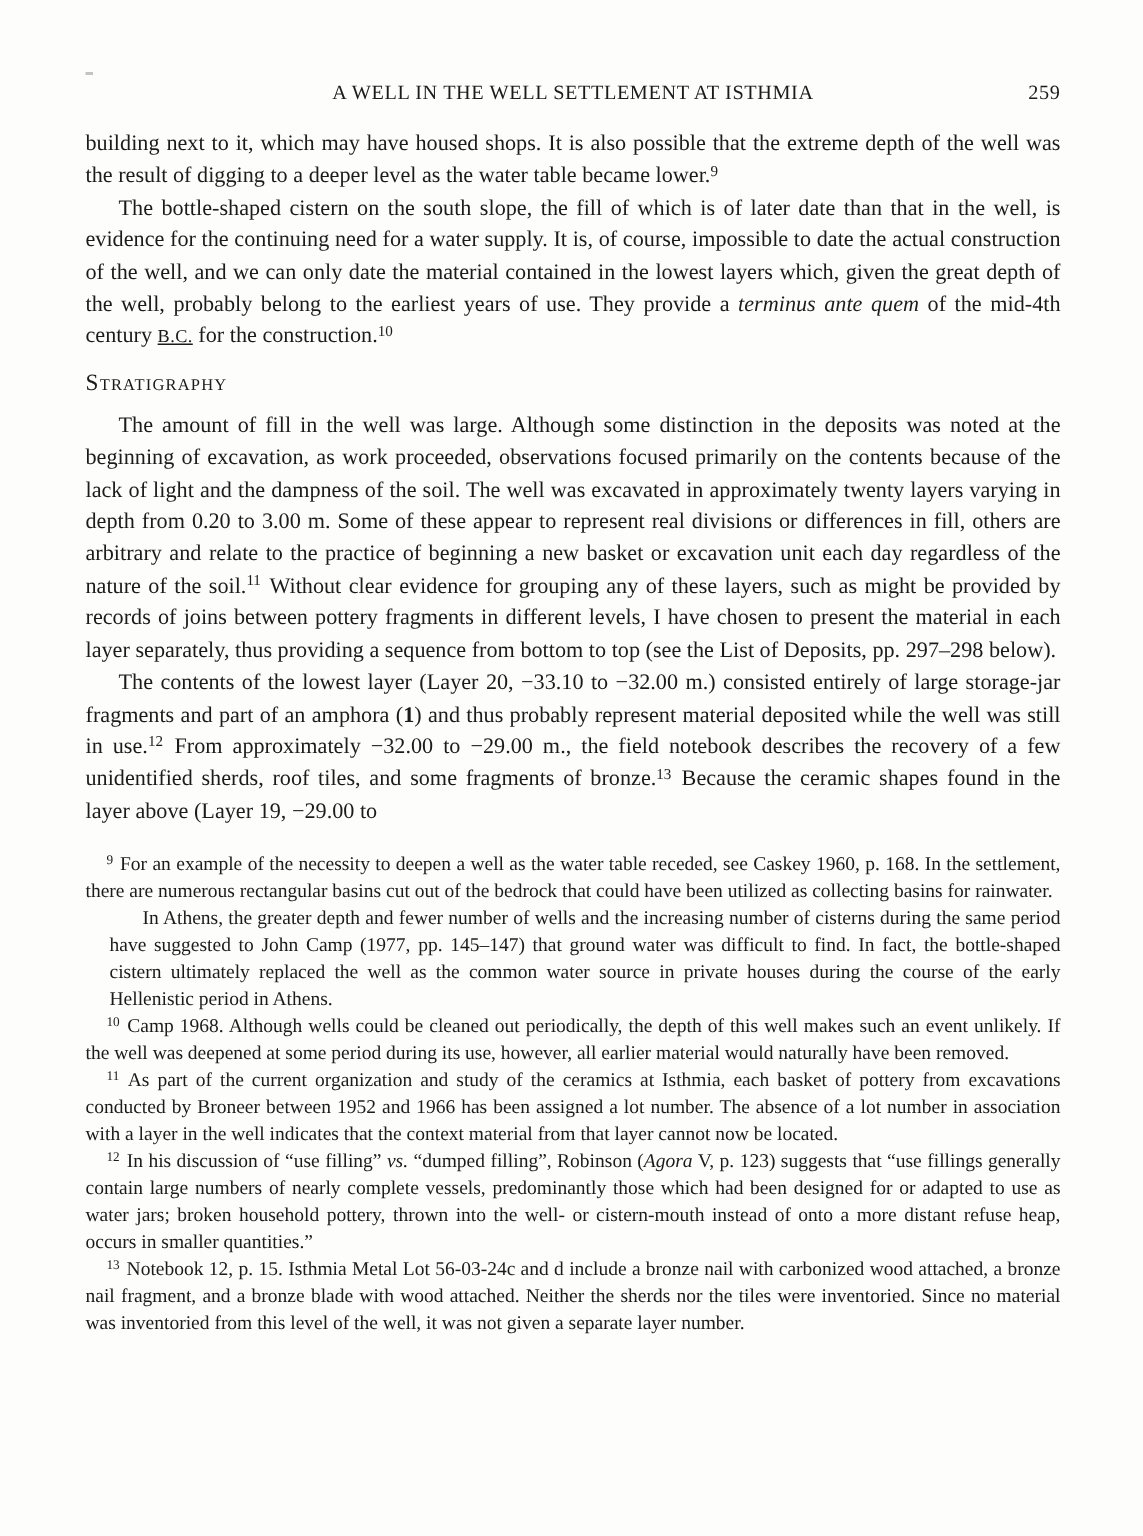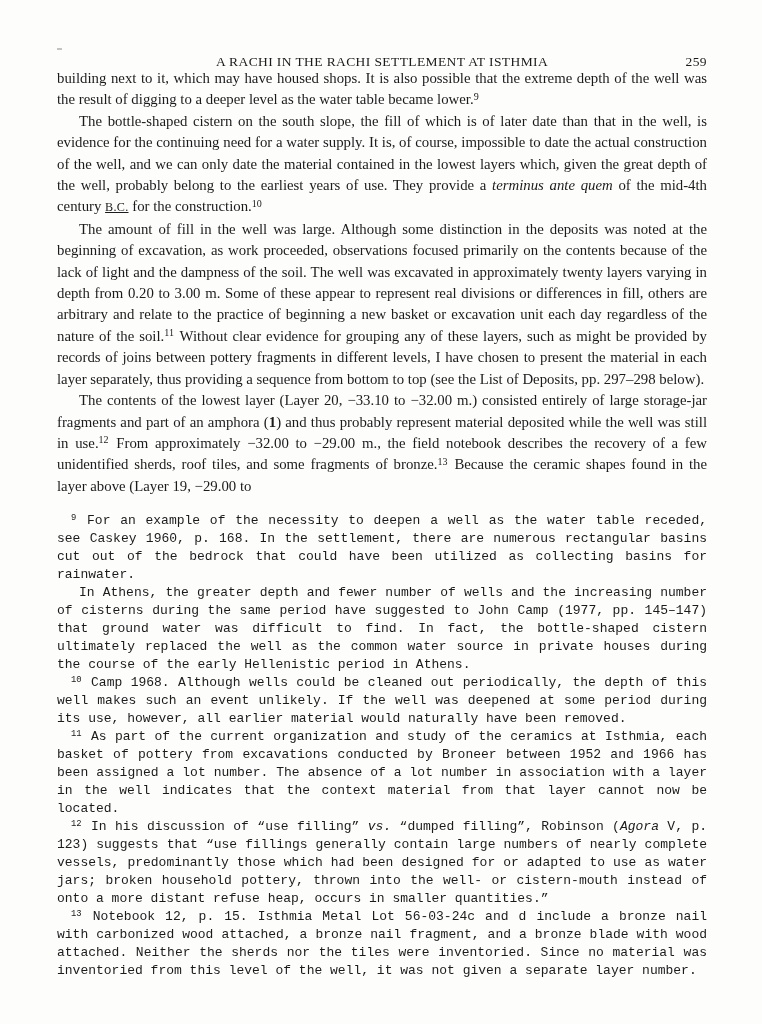--- a/index.html
+++ b/index.html
@@ -37,21 +37,21 @@
     position: absolute;
     left: 0;
     top: -6px;
     width: 5px;
     height: 2px;
     background: #a9a9a9;
     opacity: 0.7;
   }
   .content {
     position: absolute;
-    top: 68px;
+    top: 86px;
     left: 57px;
     width: 650px;
   }
   .bodytext p {
     margin: 0;
     font-size: 14.8px;
     line-height: 21.4px;
     text-align: justify;
     text-indent: 22px;
   }
@@ -66,51 +66,51 @@
   }
   .footnotes {
     margin-top: 15px;
   }
   .footnotes p {
     margin: 0;
     font-size: 13px;
     line-height: 18px;
     text-align: justify;
     text-indent: 14px;
-    font-family: Liberation Mono, monospace;
   }
-  .footnotes p.fncont { text-indent: 22px; }
+  .footnotes p.fncont { text-indent: 22px; margin-left: 16px; }
   sup {
     font-size: 0.68em;
     line-height: 0;
     position: relative;
     top: -0.45em;
     vertical-align: baseline;
     padding-right: 1px;
   }
   .sc { font-size: 0.82em; letter-spacing: 0.3px; text-decoration: underline; }
   i { font-style: italic; }
   b { font-weight: bold; }
 </style>
 </head>
 <body>
 
 <div class="page">
 
   <div class="runhead">
     <span class="artifact"></span>
-    <span class="rh-title">A RACHI IN THE RACHI SETTLEMENT AT ISTHMIA</span>
+    <span class="rh-title">A WELL IN THE WELL SETTLEMENT AT ISTHMIA</span>
     <span class="rh-page">259</span>
   </div>
 
   <div class="content">
 
     <div class="bodytext">
       <p class="noindent"><span>building next to it, which may have housed shops. It is also possible that the extreme depth of the well was the result of digging to a deeper level as the water table became lower.</span><sup>9</sup></p>
       <p><span>The bottle-shaped cistern on the south slope, the fill of which is of later date than that in the well, is evidence for the continuing need for a water supply. It is, of course, impossible to date the actual construction of the well, and we can only date the material contained in the lowest layers which, given the great depth of the well, probably belong to the earliest years of use. They provide a </span><i>terminus ante quem</i><span> of the mid-4th century </span><span class="sc">B.C.</span><span> for the construction.</span><sup>10</sup></p>
+      <h2 class="shead">Stratigraphy</h2>
       <p><span>The amount of fill in the well was large. Although some distinction in the deposits was noted at the beginning of excavation, as work proceeded, observations focused primarily on the contents because of the lack of light and the dampness of the soil. The well was excavated in approximately twenty layers varying in depth from 0.20 to 3.00 m. Some of these appear to represent real divisions or differences in fill, others are arbitrary and relate to the practice of beginning a new basket or excavation unit each day regardless of the nature of the soil.</span><sup>11</sup><span> Without clear evidence for grouping any of these layers, such as might be provided by records of joins between pottery fragments in different levels, I have chosen to present the material in each layer separately, thus providing a sequence from bottom to top (see the List of Deposits, pp. 297–298 below).</span></p>
       <p><span>The contents of the lowest layer (Layer 20, −33.10 to −32.00 m.) consisted entirely of large storage-jar fragments and part of an amphora (</span><b>1</b><span>) and thus probably represent material deposited while the well was still in use.</span><sup>12</sup><span> From approximately −32.00 to −29.00 m., the field notebook describes the recovery of a few unidentified sherds, roof tiles, and some fragments of bronze.</span><sup>13</sup><span> Because the ceramic shapes found in the layer above (Layer 19, −29.00 to</span></p>
     </div>
 
     <div class="footnotes">
       <p><sup>9</sup><span> For an example of the necessity to deepen a well as the water table receded, see Caskey 1960, p. 168. In the settlement, there are numerous rectangular basins cut out of the bedrock that could have been utilized as collecting basins for rainwater.</span></p>
       <p class="fncont"><span>In Athens, the greater depth and fewer number of wells and the increasing number of cisterns during the same period have suggested to John Camp (1977, pp. 145–147) that ground water was difficult to find. In fact, the bottle-shaped cistern ultimately replaced the well as the common water source in private houses during the course of the early Hellenistic period in Athens.</span></p>
       <p><sup>10</sup><span> Camp 1968. Although wells could be cleaned out periodically, the depth of this well makes such an event unlikely. If the well was deepened at some period during its use, however, all earlier material would naturally have been removed.</span></p>
       <p><sup>11</sup><span> As part of the current organization and study of the ceramics at Isthmia, each basket of pottery from excavations conducted by Broneer between 1952 and 1966 has been assigned a lot number. The absence of a lot number in association with a layer in the well indicates that the context material from that layer cannot now be located.</span></p>
       <p><sup>12</sup><span> In his discussion of “use filling” </span><i>vs.</i><span> “dumped filling”, Robinson (</span><i>Agora</i><span> V, p. 123) suggests that “use fillings generally contain large numbers of nearly complete vessels, predominantly those which had been designed for or adapted to use as water jars; broken household pottery, thrown into the well- or cistern-mouth instead of onto a more distant refuse heap, occurs in smaller quantities.”</span></p>

